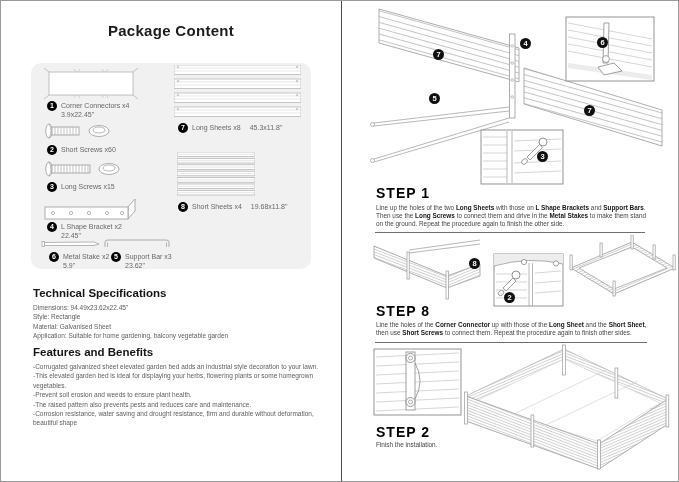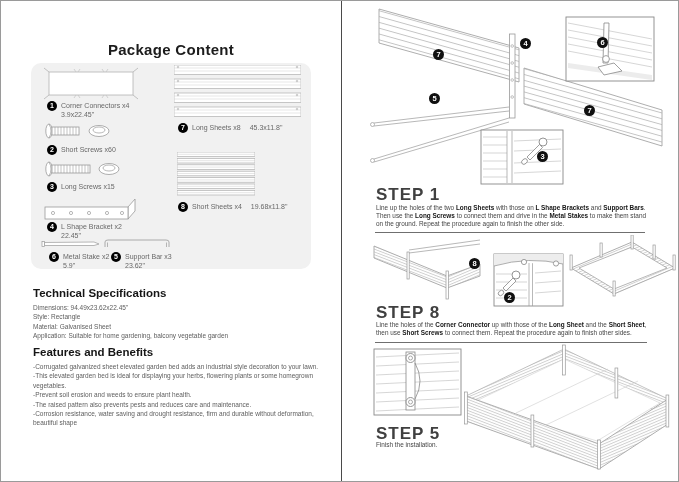--- a/index.html
+++ b/index.html
@@ -1,36 +1,36 @@
 <!DOCTYPE html>
 <html><head>
 <meta charset="utf-8">
 <style>
   html,body{margin:0;padding:0;background:#fff;}
   #page{position:relative;width:677px;height:480px;border:1px solid #9a9a9a;
         background:#fff;font-family:"Liberation Sans",sans-serif;overflow:hidden;}
   .vdivider{position:absolute;left:340px;top:0;width:1px;height:100%;background:#4a4a4a;}
   
-  .pc-title{position:absolute;left:0;top:40px;width:340px;text-align:center;
+  .pc-title{position:absolute;left:0;top:21px;width:340px;text-align:center;
             font-size:15px;font-weight:bold;color:#1c1c1c;letter-spacing:.3px;}
   .panel{position:absolute;left:30px;top:62px;width:280px;height:206px;
          background:#f1f1f1;border-radius:10px;}
   .pdraw{position:absolute;}
   .item{position:absolute;display:flex;gap:4px;align-items:flex-start;}
   .badge{flex:none;width:10px;height:10px;border-radius:50%;background:#000;color:#fff;
          font-size:7px;line-height:10px;text-align:center;font-weight:bold;}
   .itxt{display:block;}
   .item.inline .itxt{display:flex;gap:9px;}
   .ilabel,.idims{display:block;font-size:7px;line-height:9px;color:#686868;white-space:nowrap;}
   .sec{position:absolute;left:32px;width:290px;}
   .sec-h{font-size:11.5px;font-weight:bold;color:#161616;margin-bottom:4px;}
   .sec-line{font-size:6.5px;line-height:9.4px;color:#5d5d5d;}
   
-  .step-h{position:absolute;left:375px;font-size:17px;font-weight:600;
-          color:#404040;letter-spacing:1px;}
+  .step-h{position:absolute;left:375px;font-size:14px;font-weight:600;
+          color:#000000;letter-spacing:1px;}
   .step-p{position:absolute;left:375px;width:272px;font-size:6.4px;line-height:8px;color:#454545;}
   .step-p .b{font-weight:bold;color:#161616;}
   .hr{position:absolute;height:1px;background:#6f6f6f;}
   .dbadge{position:absolute;width:11px;height:11px;border-radius:50%;background:#101010;
           color:#fff;font-size:7.5px;line-height:11px;text-align:center;font-weight:bold;}
   svg{display:block;}
 </style>
 </head>
 <body>
 
@@ -334,15 +334,15 @@
     <g fill="#fff" stroke="#999" stroke-width="0.7">
       <rect x="118.5" y="51" width="2.8" height="32"></rect>
       <rect x="216.5" y="4" width="2.8" height="30"></rect>
       <rect x="320" y="54" width="2.8" height="32"></rect>
       <rect x="251.5" y="99" width="3" height="29"></rect>
       <rect x="185" y="74" width="2.8" height="32"></rect>
       <rect x="269" y="27" width="2.8" height="30"></rect>
     </g>
   </svg>
 
-  <div class="step-h" style="top:423px">STEP 5</div>
+  <div class="step-h" style="top:423px">STEP 2</div>
   <div class="step-p" style="top:440px"><span>Finish the installation.</span></div>
 </div>
 
 </body></html>

